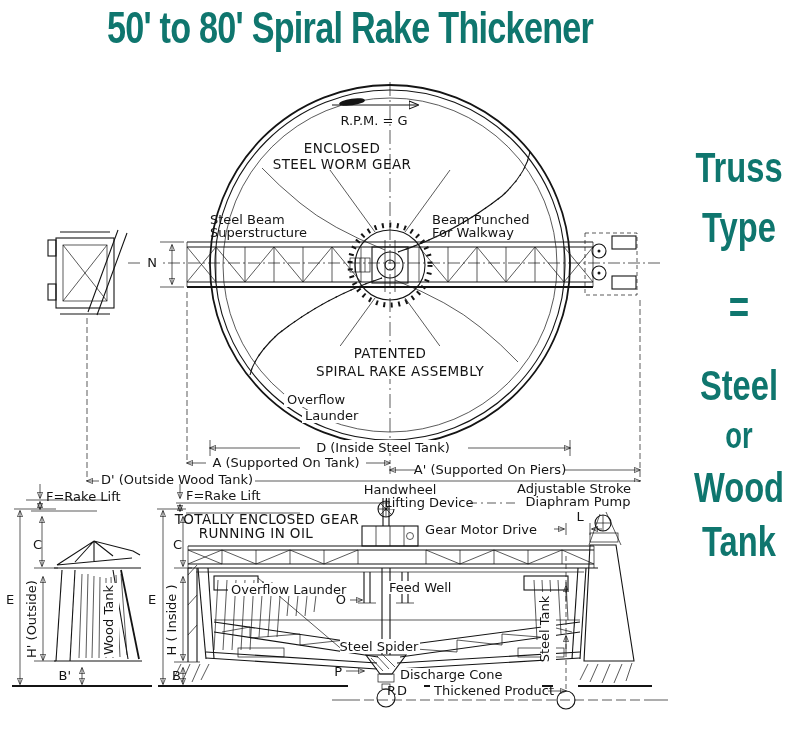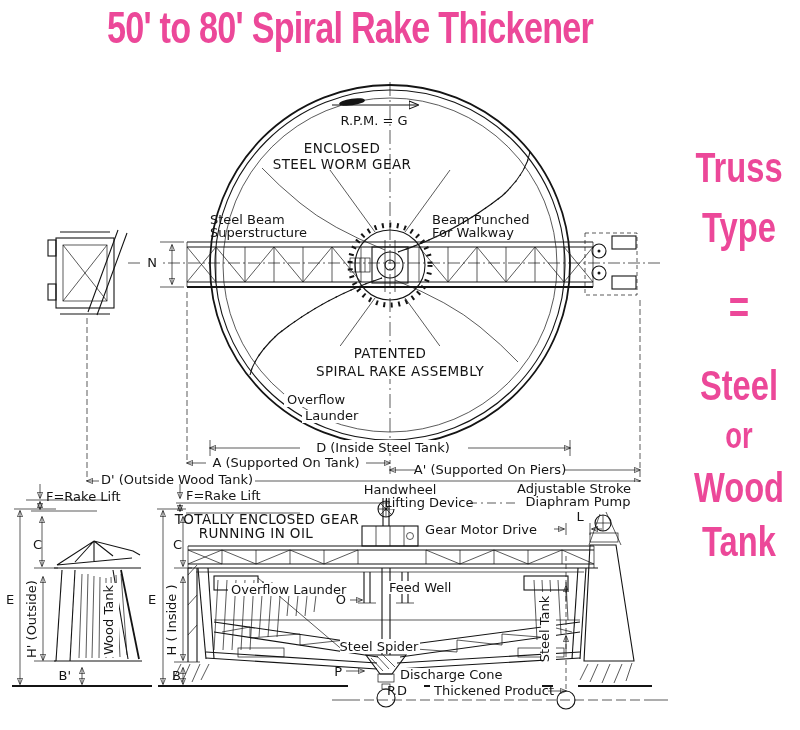--- a/index.html
+++ b/index.html
@@ -1,17 +1,17 @@
 <!DOCTYPE html>
 <html><head>
 <meta charset="utf-8">
 <style>
   html,body{margin:0;padding:0;background:#fff;}
   .stage{position:relative;width:800px;height:730px;background:#fff;overflow:hidden;
-         font-family:"DejaVu Sans",sans-serif;color:#ec4899;}
+         font-family:"DejaVu Sans",sans-serif;color:#0f766e;}
   .main-title{position:absolute;left:20px;top:2px;width:660px;text-align:center;
       font-family:"Liberation Sans",sans-serif;font-weight:bold;font-size:45px;
       transform:scaleX(.76);transform-origin:center;letter-spacing:-1px;white-space:nowrap;}
   .side-word{position:absolute;left:678px;width:122px;text-align:center;
       font-family:"Liberation Sans",sans-serif;font-weight:bold;font-size:43px;
       transform:scaleX(.76);transform-origin:center;white-space:nowrap;line-height:1;}
   .equals{font-size:46px;font-weight:600;}
   svg{position:absolute;left:0;top:0;}
   svg .lbl{font-family:"DejaVu Sans",sans-serif;font-size:13px;fill:#141414;}
   svg .cap{font-size:13.5px;letter-spacing:.4px;}

